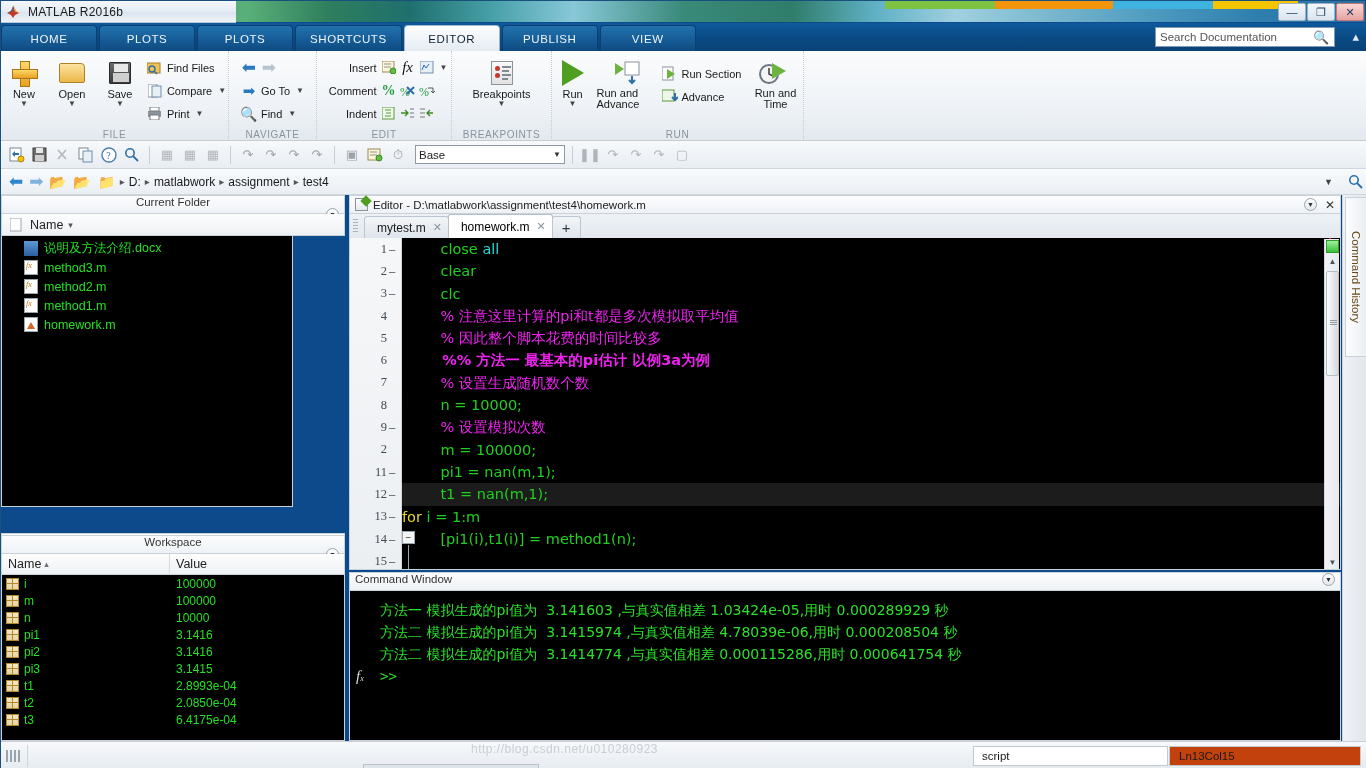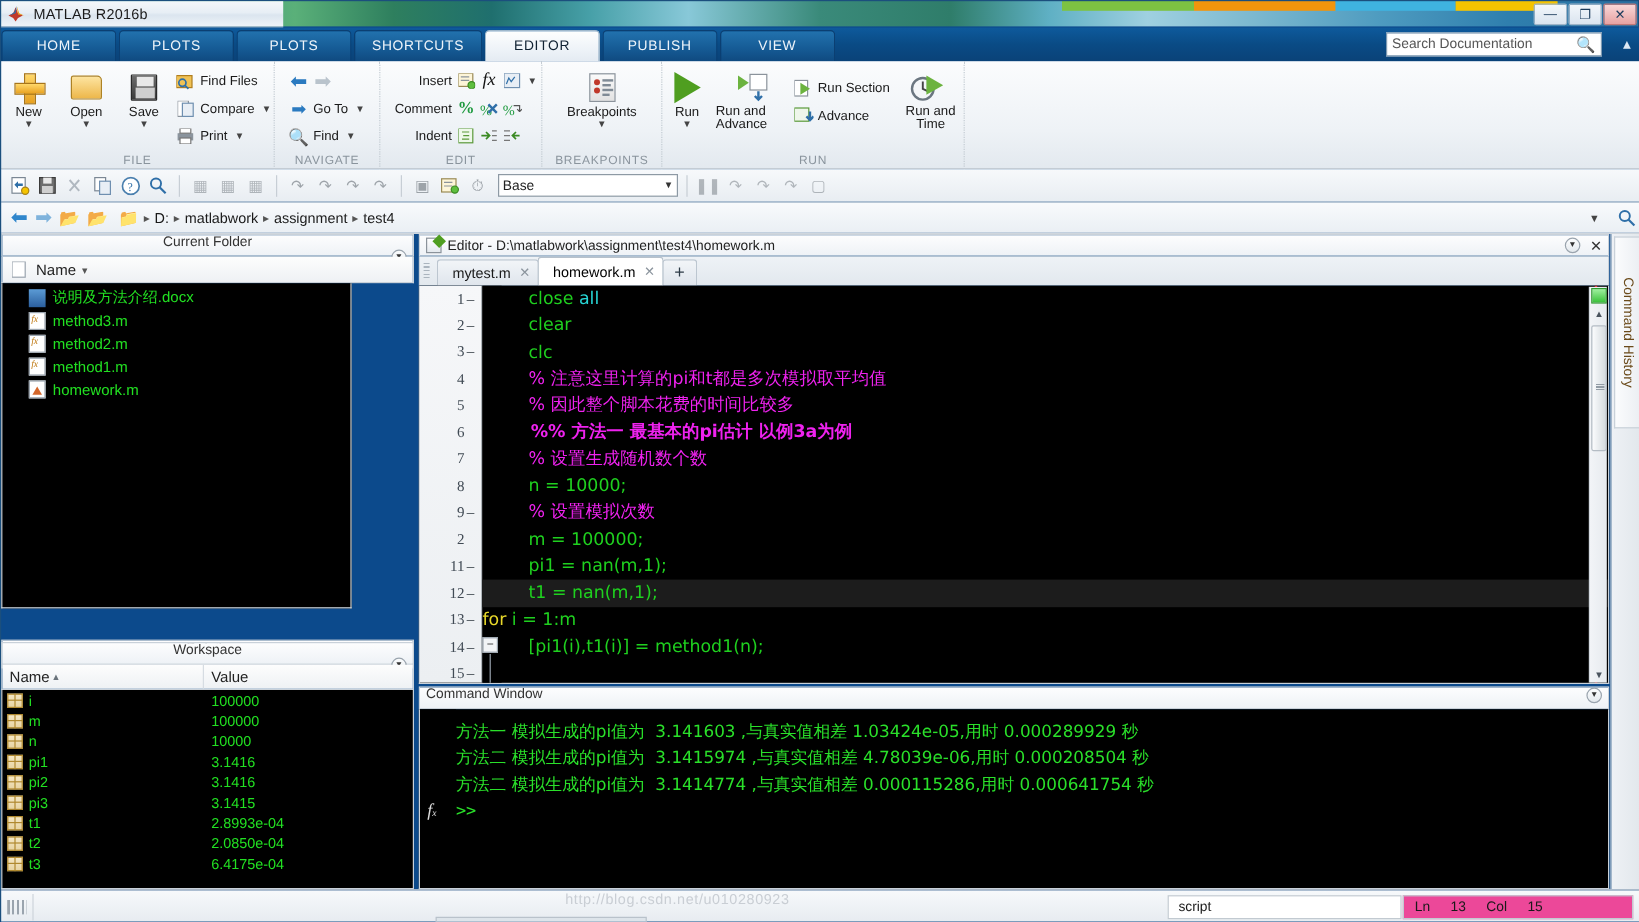--- a/index.html
+++ b/index.html
@@ -360,21 +360,21 @@
   }
   .sb-grip { width:26px; height:100%; display:flex;align-items:center;justify-content:center;}
   .sb-grip i { display:block; width:16px; height:12px;
     background: repeating-linear-gradient(90deg,#9aa4ae 0 2px,transparent 2px 4px);}
   .sb-left { flex:1; height:22px; border-left:1px solid #cdd4db; }
   .sb-wm { position:absolute; left:470px; top:741px; font-size:12px; color:#c9ced4; letter-spacing:.5px;}
   .sb-type { position:absolute; left:972px; top:745px; width:195px; height:20px;
     background:#fff; border:1px solid #c2cad1; display:flex; align-items:center; padding-left:8px;
     font-size:11.5px; color:#1a1a1a;}
   .sb-pos { position:absolute; left:1168px; top:745px; width:192px; height:20px;
-    background:#ec4899; border:1px solid #c2cad1; display:flex; align-items:center; gap:17px; padding-left:9px;
+    background:#c2410c; border:1px solid #c2cad1; display:flex; align-items:center; gap:0; padding-left:9px;
     font-size:11.5px; color:#1a1a1a;}
   .taskbar-hint { position:absolute; left:362px; top:763px; width:176px; height:5px; background:#dde4ea; border:1px solid #b9c2cb;}
 </style>
 </head>
 <body>
 
 <div id="root">
 
   <div class="desktop-strip">
     <div class="bar" style="left:885px;width:110px;background:#7dc242;"></div>

